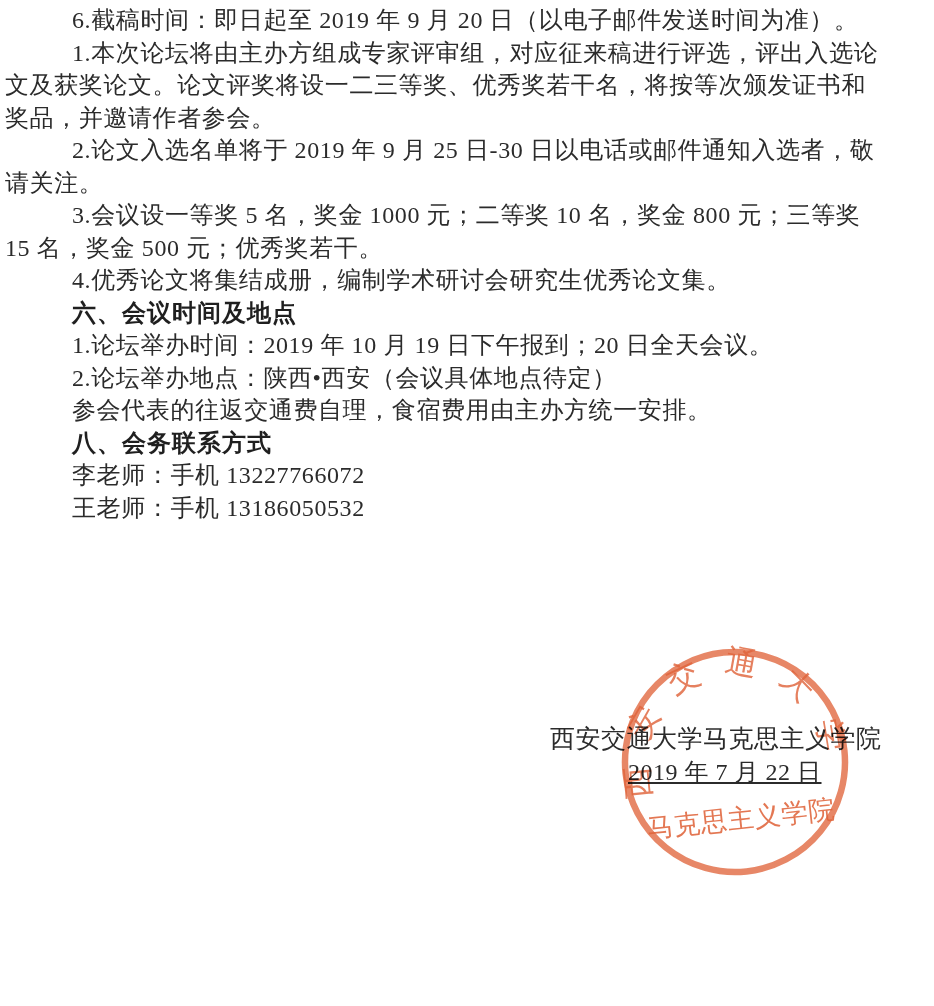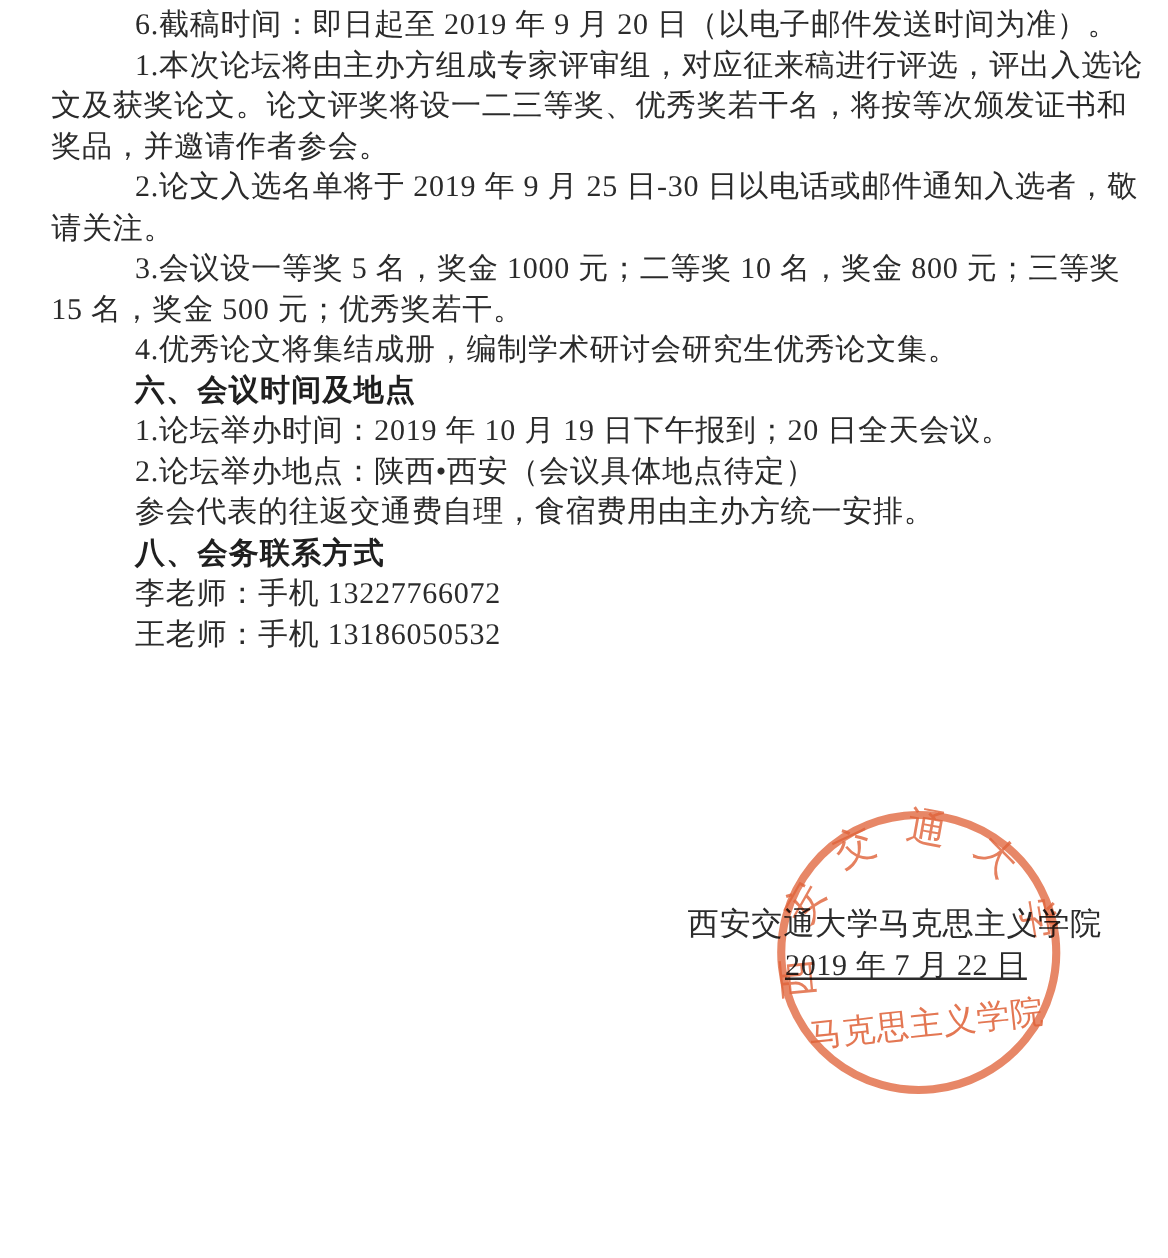--- a/index.html
+++ b/index.html
@@ -18,21 +18,20 @@
     left: 5px;
     right: 40px;
   }
   .doc-line {
     height: 32.5px;
     line-height: 32.5px;
     font-size: 24px;
     letter-spacing: 0.6px;
     white-space: nowrap;
     color: #2b2b2b;
-    margin-left: 36px;
   }
   .doc-line.indent { padding-left: 67px; }
   .doc-line.heading {
     font-weight: bold;
     letter-spacing: 1px;
     color: #1f1f1f;
   }
   .sig-org {
     position: absolute;
     top: 722px;

